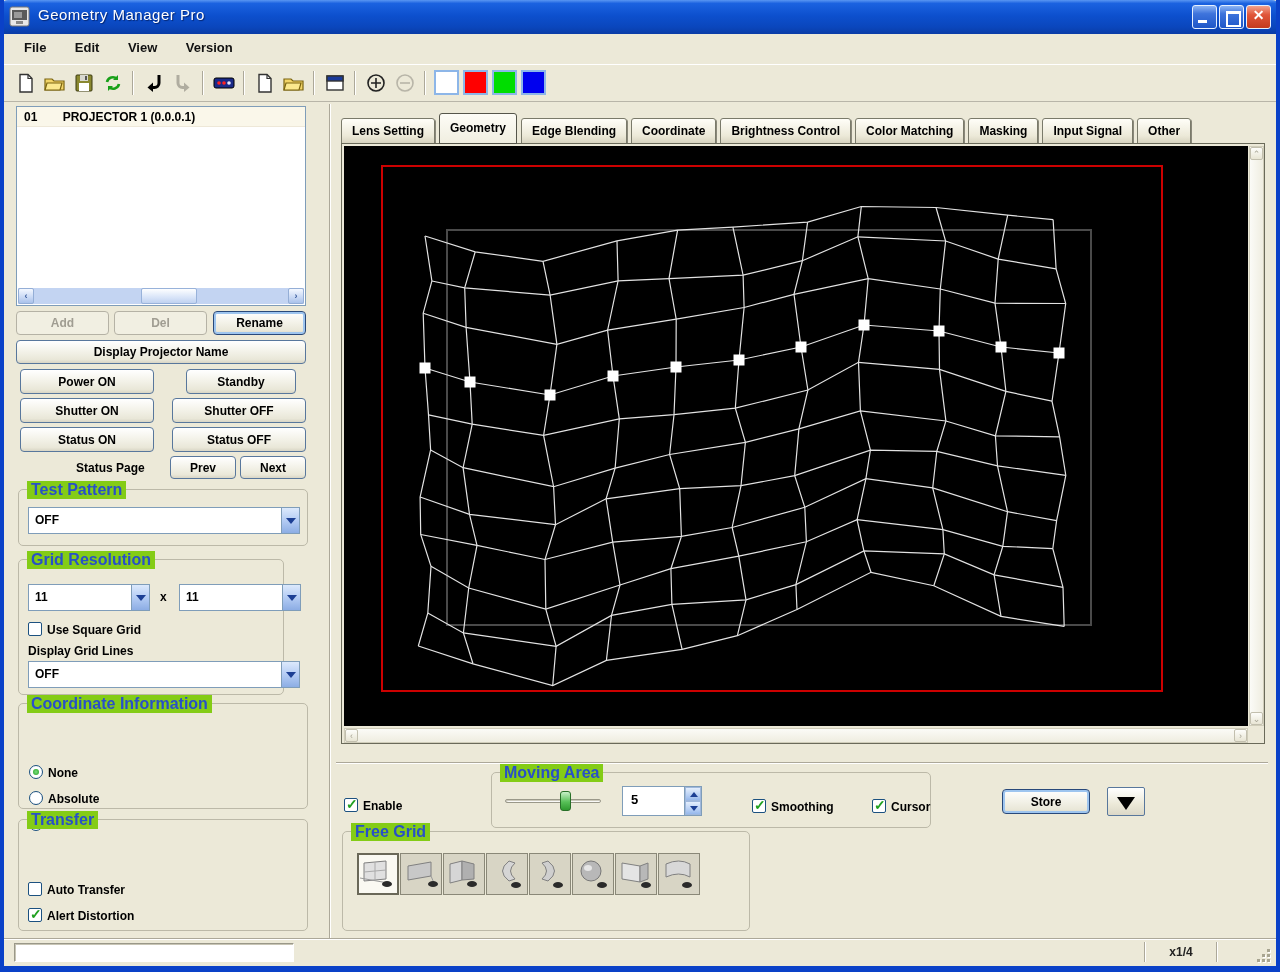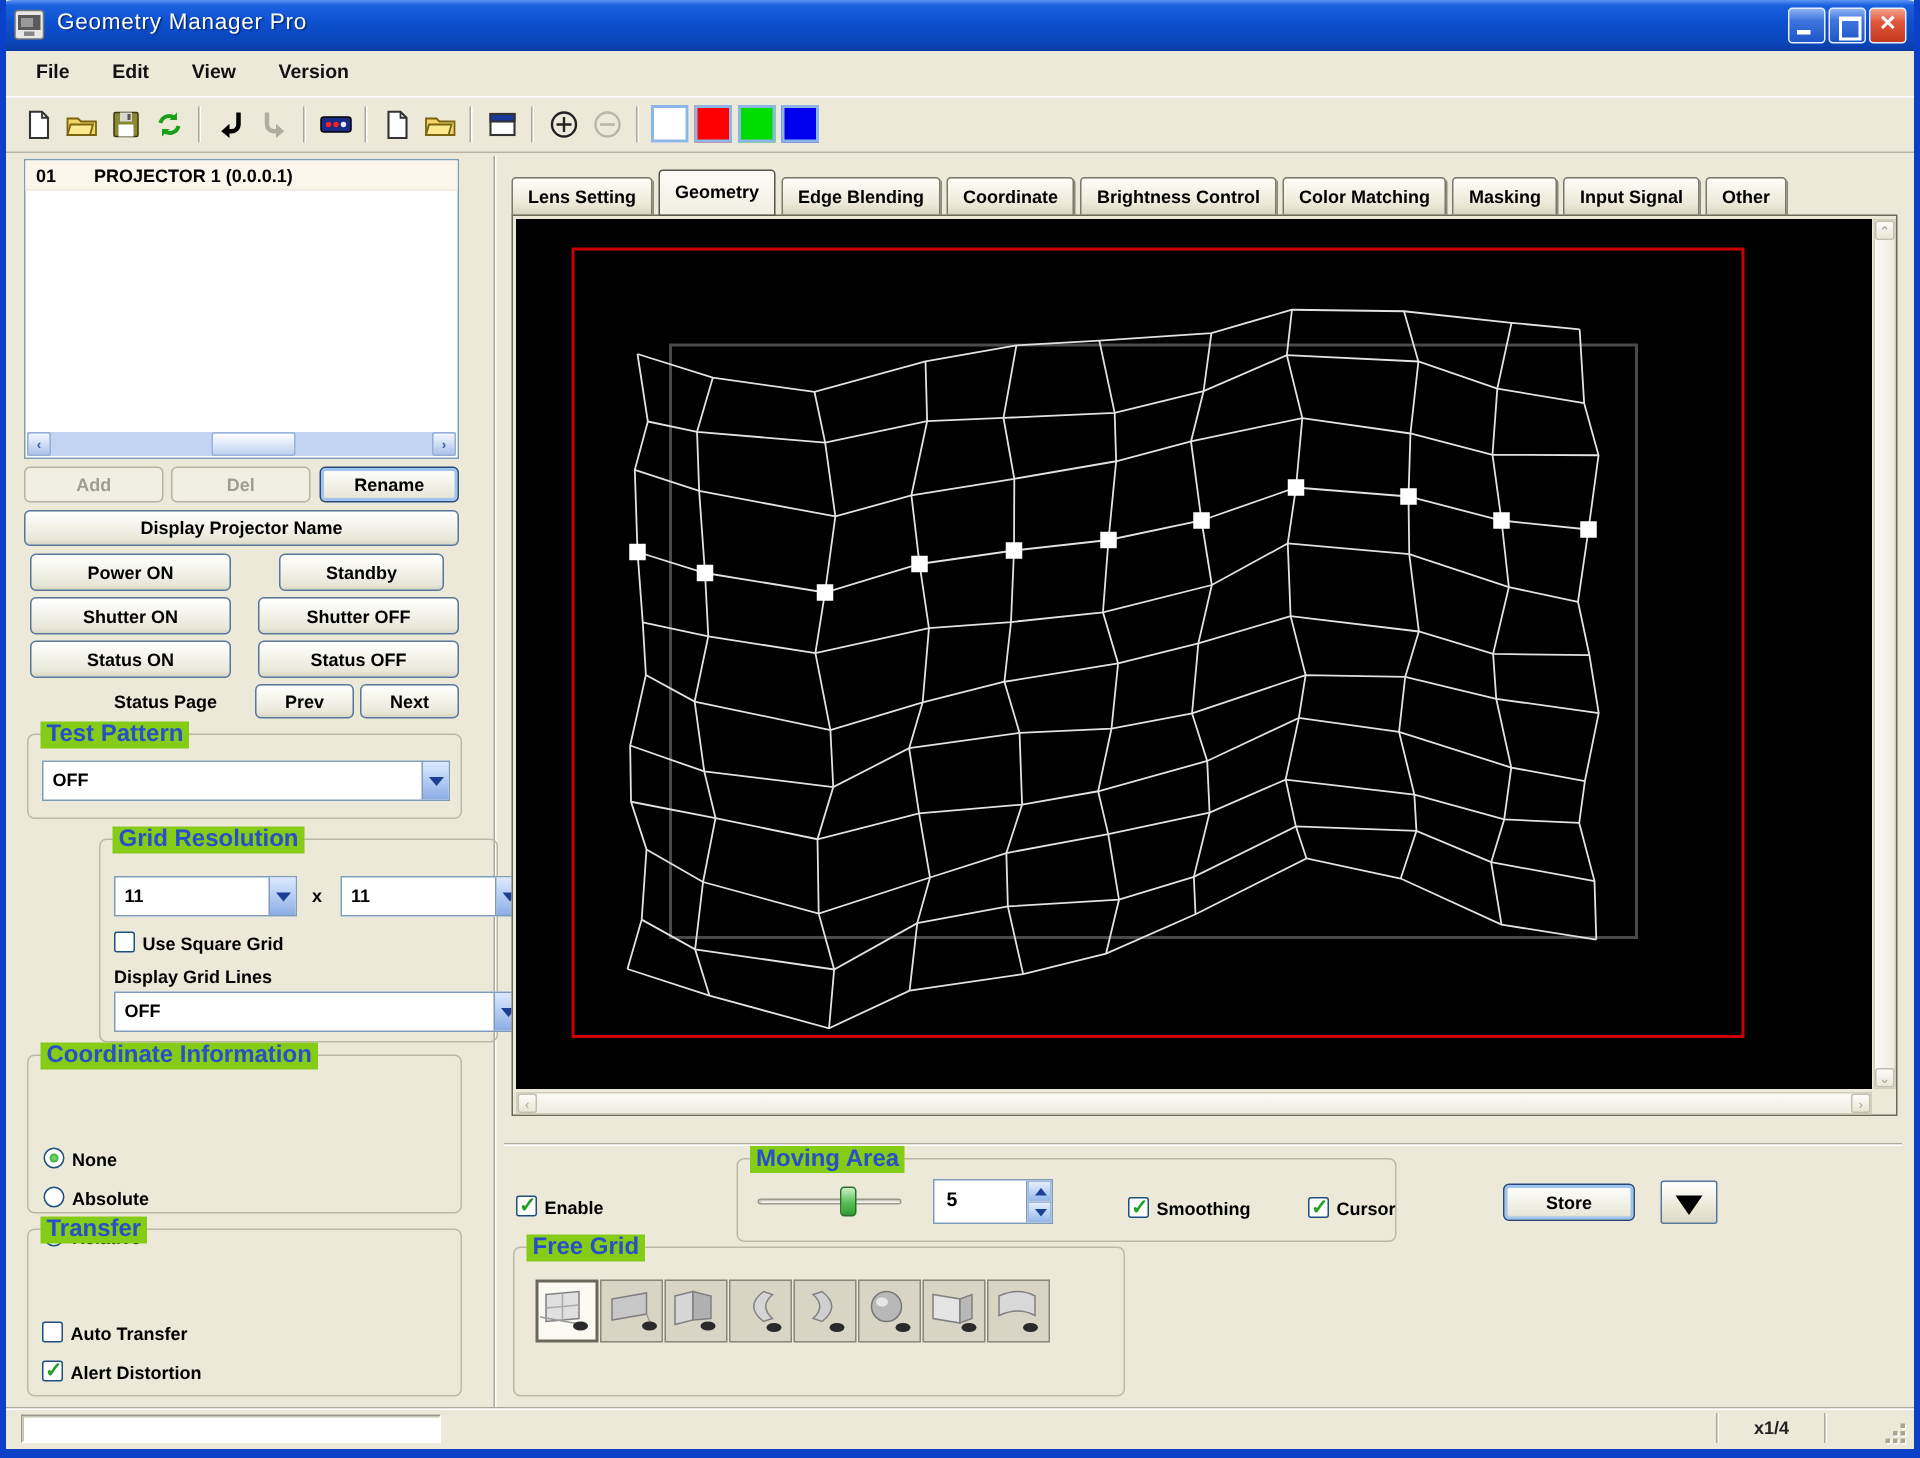--- a/index.html
+++ b/index.html
@@ -277,21 +277,21 @@
   <div class="grp" style="left:14px;top:489px;width:290px;height:57px;">
     <span class="lbl">Test Pattern</span>
     <div class="combo" style="left:9px;top:17px;width:272px;">
       <span class="cval">OFF</span>
       <span class="carrow">
           <i></i>
         </span>
     </div>
   </div>
 
-  <div class="grp" style="left:14px;top:559px;width:266px;height:136px;margin-left:48px;">
+  <div class="grp" style="left:14px;top:559px;width:266px;height:136px;">
     <span class="lbl">Grid Resolution</span>
     <div class="combo" style="left:9px;top:24px;width:122px;">
       <span class="cval">11</span>
       <span class="carrow">
           <i></i>
         </span>
     </div>
     <span class="slabel" style="left:141px;top:30px;">x</span>
     <div class="combo" style="left:160px;top:24px;width:122px;">
       <span class="cval">11</span>

